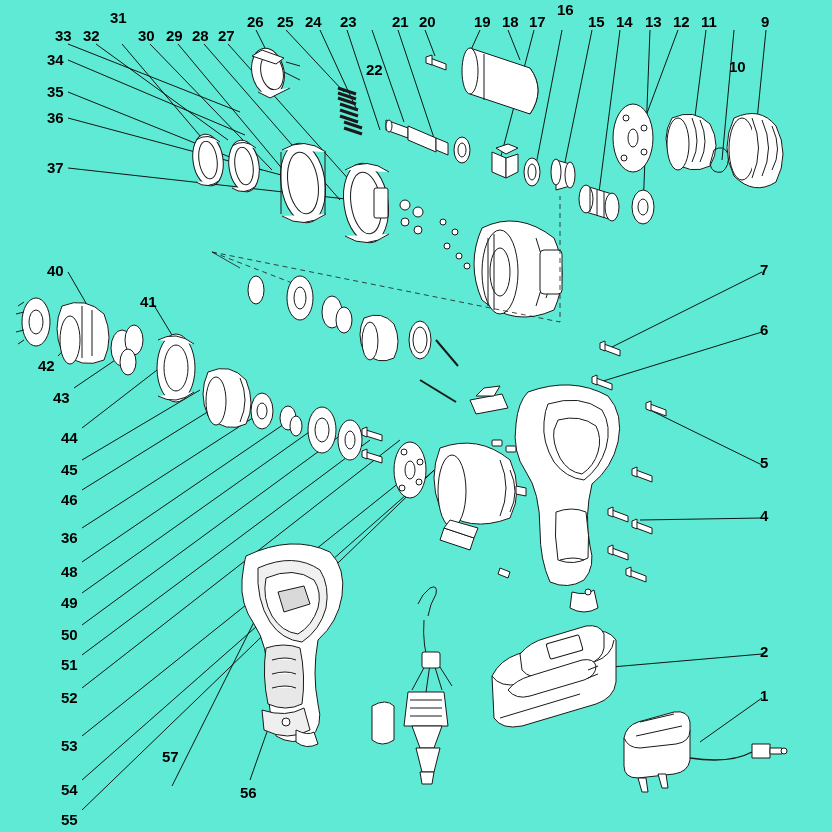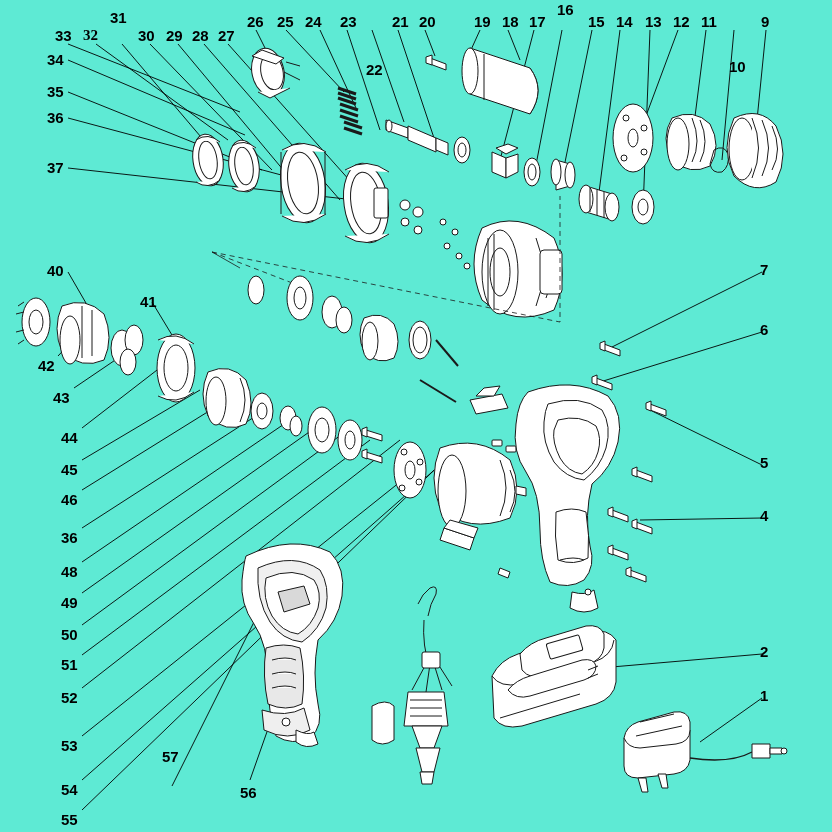--- a/index.html
+++ b/index.html
@@ -438,21 +438,21 @@
       <path d="M658 774 l4 14 l6 0 l-2 -14 z"></path>
       <path d="M690 758 q40 6 62 -6" fill="none" stroke-width="1.4"></path>
       <path d="M752 744 l18 0 l0 14 l-18 0 z"></path>
       <path d="M770 748 l12 0 l0 6 l-12 0 z"></path>
       <circle cx="784" cy="751" r="3"></circle>
     </g>
   </svg>
 
   <div id="callout-layer">
       <div class="callout-label" style="left: 55px; top: 28px;">33</div>
-      <div class="callout-label" style="left: 83px; top: 28px; font-family: Liberation Serif, serif;">32</div>
+      <div class="callout-label" style="left: 83px; top: 28px;">32</div>
       <div class="callout-label" style="left: 110px; top: 10px;">31</div>
       <div class="callout-label" style="left: 138px; top: 28px;">30</div>
       <div class="callout-label" style="left: 166px; top: 28px;">29</div>
       <div class="callout-label" style="left: 192px; top: 28px;">28</div>
       <div class="callout-label" style="left: 218px; top: 28px;">27</div>
       <div class="callout-label" style="left: 247px; top: 14px;">26</div>
       <div class="callout-label" style="left: 277px; top: 14px;">25</div>
       <div class="callout-label" style="left: 305px; top: 14px;">24</div>
       <div class="callout-label" style="left: 340px; top: 14px;">23</div>
       <div class="callout-label" style="left: 366px; top: 14px; margin-top: 48px;">22</div>

